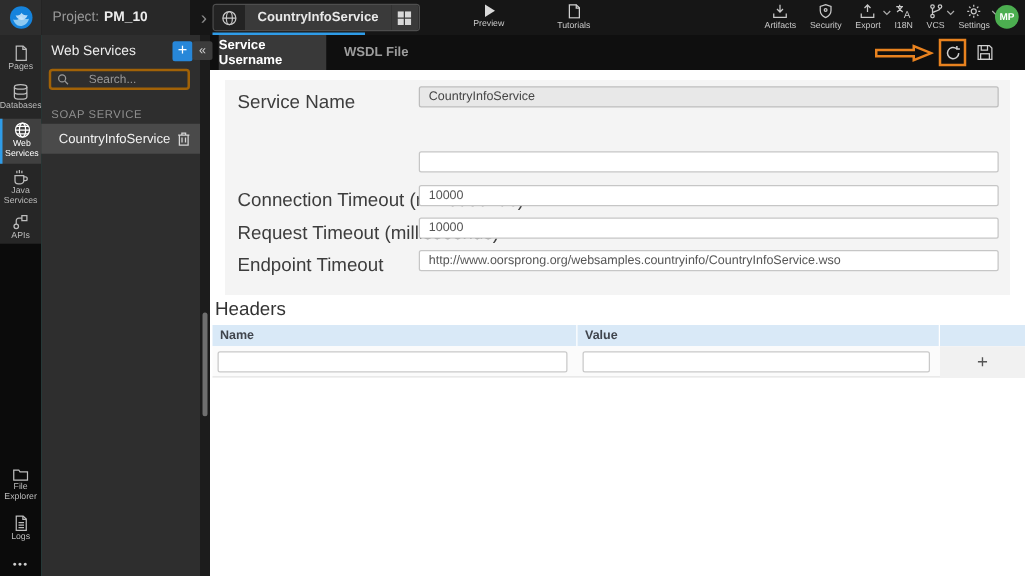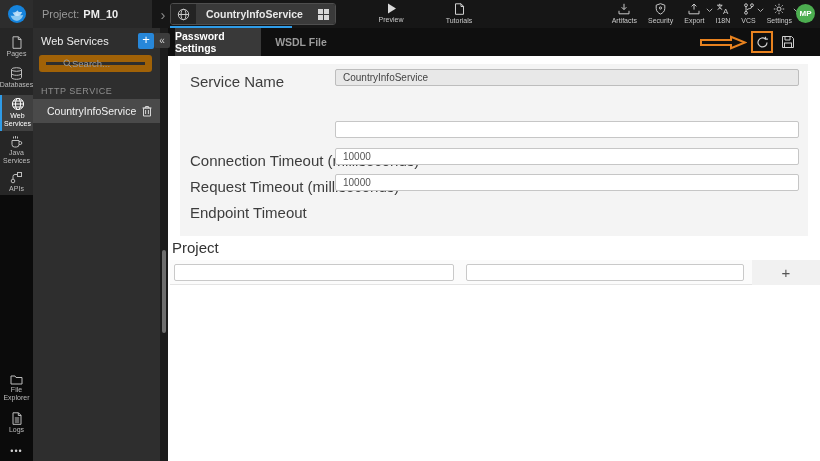--- a/index.html
+++ b/index.html
@@ -44,21 +44,21 @@
   .rail-more { position:absolute; left:0; top:418px; width:33px; text-align:center;
     color:#cfcfcf; font-size:9px; letter-spacing:1px; cursor:pointer; }
 
   
   .panel { position:absolute; left:33px; top:28px; width:127px; height:433px; background:#2e2e2e; }
   .panel-header { position:absolute; left:0; top:0; width:127px; height:26px; display:flex; align-items:center; }
   .panel-title { color:#ededed; font-size:11px; padding-left:8px; }
   .add-btn { position:absolute; right:6px; top:5px; width:16px; height:16px; background:#2787d9;
     border-radius:2px; color:#fff; font-size:13px; line-height:14px; text-align:center; cursor:pointer; }
   .search-box { position:absolute; left:6px; top:27px; width:113px; height:17px;
-    border:7px solid #a16207; border-radius:3px; display:flex; align-items:center; padding-left:17px; gap:0; }
+    border:2px solid #a16207; border-radius:3px; display:flex; align-items:center; padding-left:5px; gap:16px; }
   .search-box input { background:transparent; border:none; outline:none; color:#c9c9c9;
     font-size:9.5px; width:80px; font-family:"Liberation Sans",sans-serif; }
   .search-box input::placeholder { color:#9a9a9a; }
   .panel-section { position:absolute; left:8px; top:58px; color:#8f8f8f; font-size:9px; letter-spacing:.5px; }
   .panel-item { position:absolute; left:0; top:71px; width:127px; height:24px; background:#4a4a4a;
     display:flex; align-items:center; cursor:pointer; }
   .panel-item .svc-name { color:#f2f2f2; font-size:10.5px; padding-left:14px; flex:1; }
   .panel-item .trash { padding-right:8px; display:flex; align-items:center; cursor:pointer; }
 
   
@@ -321,39 +321,39 @@
     <div class="add-btn">+</div>
     <div class="search-box">
       <span>
         <svg width="9" height="9" viewBox="0 0 9 9" fill="none" stroke="#9a9a9a" stroke-width="1">
           <circle cx="3.7" cy="3.7" r="2.8"></circle>
             <line x1="5.9" y1="5.9" x2="8.4" y2="8.4"></line>
         </svg>
       </span>
       <input type="text" placeholder="Search..." style="">
     </div>
-    <div class="panel-section">HTTP SERVICE</div>
+    <div class="panel-section">SOAP SERVICE</div>
     <div class="panel-item">
       <span class="svc-name">CountryInfoService</span>
       <span class="trash">
         <svg width="10" height="12" viewBox="0 0 10 12" fill="none" stroke="#d5d5d5" stroke-width="1">
           <path d="M1.5 3h7v8h-7zM0.5 3h9M3.5 3V1.5h3V3M3.6 5v4M6.4 5v4"></path>
         </svg>
       </span>
     </div>
   </div>
 
   <div class="strip">
     <div class="strip-thumb"></div>
   </div>
   <div class="collapse-btn">«</div>
 
   <div class="content">
     <div class="tabbar">
-      <div class="tab active">Password Settings</div>
+      <div class="tab active">Service Username</div>
       <div class="tab inactive">WSDL File</div>
 
       <span class="anno-arrow">
         <svg width="47" height="15" viewBox="0 0 47 15" fill="none" stroke="#e8821f" stroke-width="2">
           <path d="M1 5h30V1.8L45 7.5 31 13.2V10H1z"></path>
         </svg>
       </span>
       <div class="refresh-btn">
         <span>
           <svg width="13" height="13" viewBox="0 0 13 13" fill="none" stroke="#cfcfcf" stroke-width="1.2">
@@ -384,25 +384,31 @@
       <div class="frow" style="top:84px;">
         <label>Connection Timeout (milliseconds)</label>
         <input value="10000" style="">
       </div>
       <div class="frow" style="top:110px;">
         <label>Request Timeout (milliseconds)</label>
         <input value="10000" style="">
       </div>
       <div class="frow" style="top:136px;">
         <label>Endpoint Timeout</label>
-      </div>
-    </div>
-
-    <div class="headers-title">Project</div>
+        <input value="http://www.oorsprong.org/websamples.countryinfo/CountryInfoService.wso" style="">
+      </div>
+    </div>
+
+    <div class="headers-title">Headers</div>
     <div class="htable">
+      <div class="hrow">
+        <div class="hcell c-name">Name</div>
+        <div class="hcell c-value">Value</div>
+        <div class="hcell c-action"></div>
+      </div>
       <div class="brow">
         <div class="bcell c-name">
           <input value="" style="">
         </div>
         <div class="bcell c-value">
           <input value="" style="">
         </div>
         <div class="bcell c-action">
           <div class="add-row-btn">+</div>
         </div>

